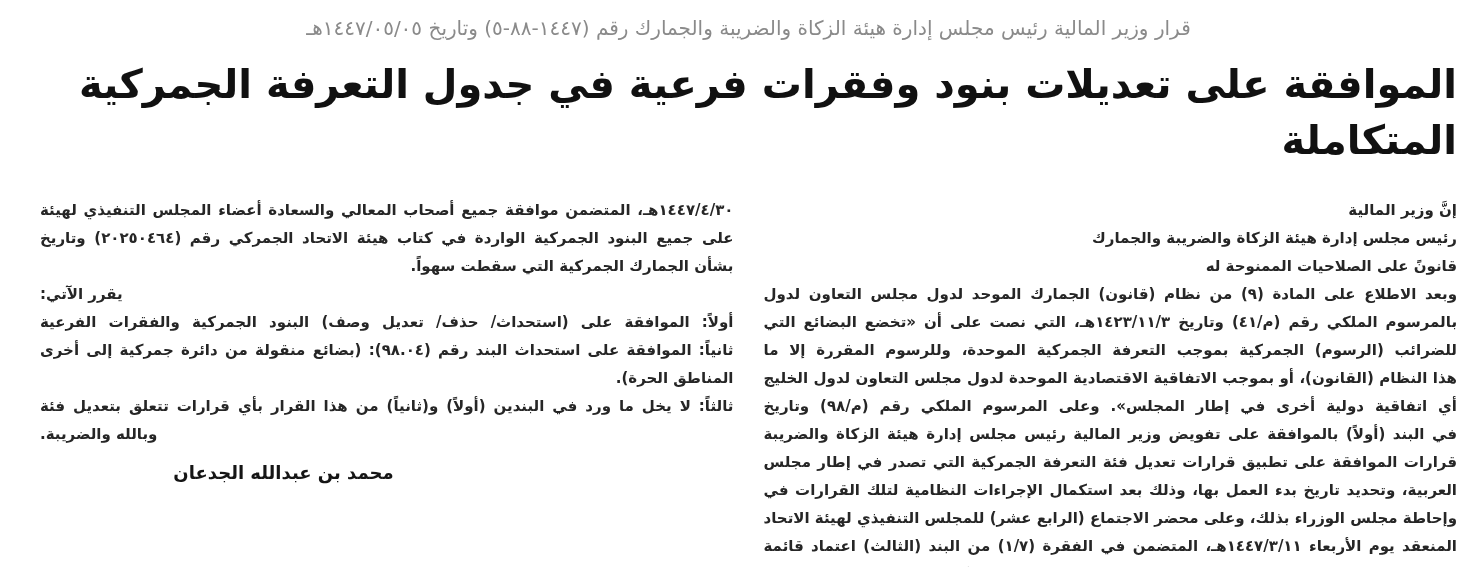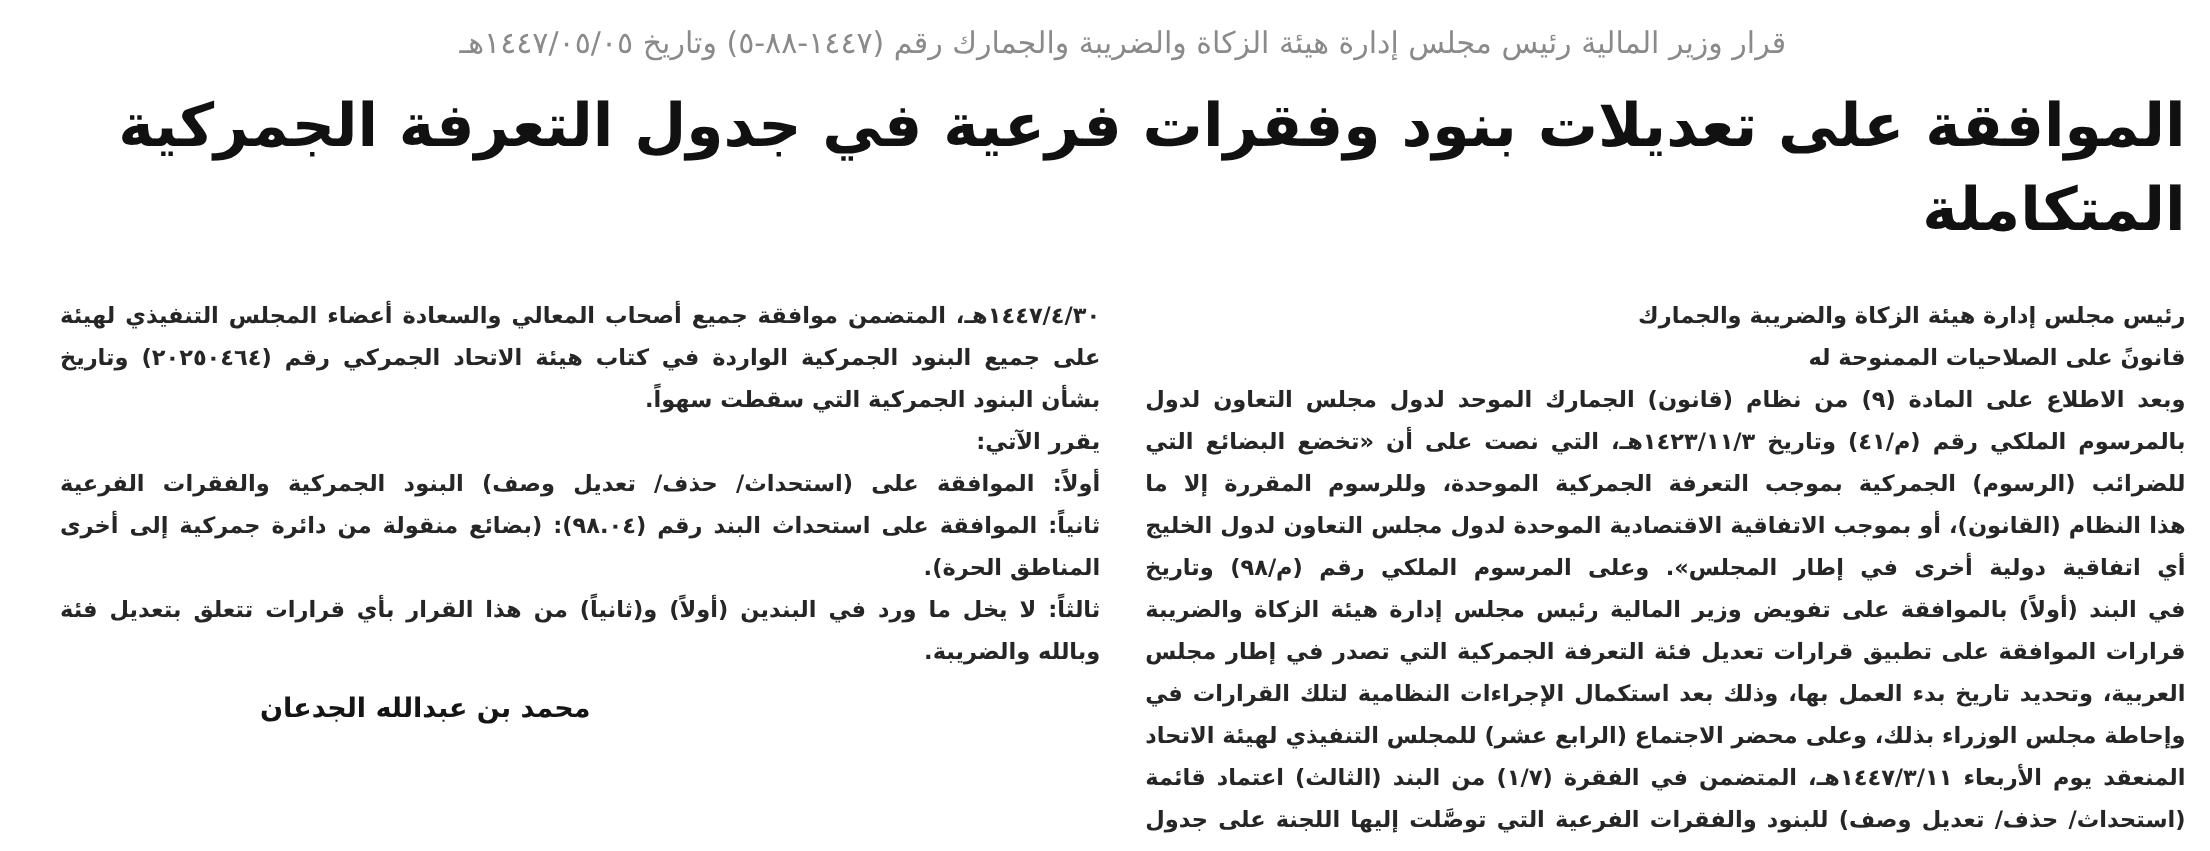--- a/index.html
+++ b/index.html
@@ -40,21 +40,21 @@
     height: 28px;
     line-height: 28px;
     overflow: hidden;
     font-size: 15px;
     font-weight: bold;
     color: #262626;
     text-align: right;
   }
   .line.justify { text-align: justify; text-align-last: justify; }
   .line.right   { text-align: right; }
-  .line.center  { text-align: right; }
+  .line.center  { text-align: left; }
   .signature {
     width: 300px;
     margin: 12px 300px 0 0;
     text-align: center;
   }
   .sig-name  { font-size: 18px; line-height: 26px; font-weight: bold; color: #151515; }
 </style>
 </head>
 <body>
 
@@ -62,20 +62,21 @@
 
   <div class="kicker">قرار وزير المالية رئيس مجلس إدارة هيئة الزكاة والضريبة والجمارك رقم (١٤٤٧-٨٨-٥) وتاريخ ١٤٤٧/٠٥/٠٥هـ</div>
 
   <h1 class="title">الموافقة على تعديلات بنود وفقرات فرعية في جدول التعرفة الجمركية المتكاملة</h1>
 
   <div class="cols">
 
     <div class="col">
       <div>
 
+      <div class="line right">إنَّ وزير المالية</div>
           <div class="line right">رئيس مجلس إدارة هيئة الزكاة والضريبة والجمارك</div>
           <div class="line right">قانونً على الصلاحيات الممنوحة له</div>
         </div>
       <div>
 
       <div class="line justify">وبعد الاطلاع على المادة (٩) من نظام (قانون) الجمارك الموحد لدول مجلس التعاون لدول الخليج العربية، الصادر</div>
           <div class="line justify">بالمرسوم الملكي رقم (م/٤١) وتاريخ ١٤٢٣/١١/٣هـ، التي نصت على أن «تخضع البضائع التي تدخل إلى الدولة</div>
           <div class="line justify">للضرائب (الرسوم) الجمركية بموجب التعرفة الجمركية الموحدة، وللرسوم المقررة إلا ما استثني بموجب أحكام</div>
           <div class="line justify">هذا النظام (القانون)، أو بموجب الاتفاقية الاقتصادية الموحدة لدول مجلس التعاون لدول الخليج العربية أو</div>
           <div class="line justify">أي اتفاقية دولية أخرى في إطار المجلس». وعلى المرسوم الملكي رقم (م/٩٨) وتاريخ ١٤٤٣/١٠/١٨هـ، القاضي</div>
@@ -86,21 +87,21 @@
           <div class="line justify">المنعقد يوم الأربعاء ١٤٤٧/٣/١١هـ، المتضمن في الفقرة (١/٧) من البند (الثالث) اعتماد قائمة التعديلات</div>
           <div class="line justify">(استحداث/ حذف/ تعديل وصف) للبنود والفقرات الفرعية التي توصَّلت إليها اللجنة على جدول التعرفة</div>
         </div>
     </div>
 
     <div class="col">
       <div>
 
       <div class="line justify">١٤٤٧/٤/٣٠هـ، المتضمن موافقة جميع أصحاب المعالي والسعادة أعضاء المجلس التنفيذي لهيئة الاتحاد الجمركي</div>
           <div class="line justify">على جميع البنود الجمركية الواردة في كتاب هيئة الاتحاد الجمركي رقم (٢٠٢٥٠٤٦٤) وتاريخ ١٤٤٧/٤/٢٠هـ</div>
-          <div class="line right">بشأن البنود الجمركية التي سقطت سهواً.</div>
+          <div class="line right">بشأن الجمارك الجمركية التي سقطت سهواً.</div>
           <div class="line center">يقرر الآتي:</div>
           <div class="line justify">أولاً: الموافقة على (استحداث/ حذف/ تعديل وصف) البنود الجمركية والفقرات الفرعية المرافقة لهذا القرار.</div>
           <div class="line justify">ثانياً: الموافقة على استحداث البند رقم (٩٨.٠٤): (بضائع منقولة من دائرة جمركية إلى أخرى داخل الدولة بما فيها</div>
           <div class="line right">المناطق الحرة).</div>
           <div class="line justify">ثالثاً: لا يخل ما ورد في البندين (أولاً) و(ثانياً) من هذا القرار بأي قرارات تتعلق بتعديل فئة الرسوم الجمركية</div>
           <div class="line center">وبالله والضريبة.</div>
         </div>
 
       <div class="signature">
         <div class="sig-name">محمد بن عبدالله الجدعان</div>

